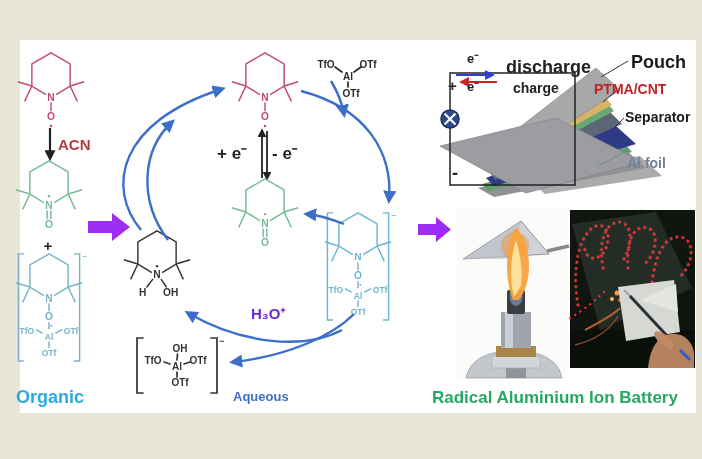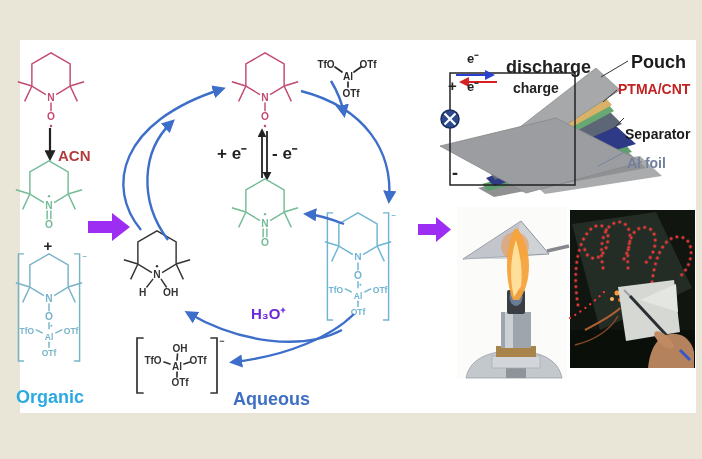--- a/index.html
+++ b/index.html
@@ -1,35 +1,35 @@
 <!DOCTYPE html>
 <html><head>
 <meta charset="utf-8">
 <style>
   html,body{margin:0;padding:0;background:#e9e6d7;}
   .canvas{position:relative;width:702px;height:459px;background:#e9e6d7;overflow:hidden;
           font-family:"Liberation Sans", sans-serif;}
   .panel{position:absolute;left:20px;top:40px;width:676px;height:373px;background:#ffffff;}
   svg{position:absolute;left:0;top:0;font-family:"Liberation Sans", sans-serif;}
   .lbl{position:absolute;white-space:nowrap;line-height:1;}
-  .acn{left:58px;top:148px;font-size:15px;font-weight:bold;color:#b13c3c;}
+  .acn{left:58px;top:137px;font-size:15px;font-weight:bold;color:#b13c3c;}
   .organic{left:16px;top:388px;font-size:18px;font-weight:bold;color:#2baae2;}
-  .aqueous{left:233px;top:390px;font-size:18px;font-weight:bold;color:#3f6fc4;}
+  .aqueous{left:233px;top:390px;font-size:13px;font-weight:bold;color:#3f6fc4;}
   .h3o{left:251px;top:306px;font-size:15px;font-weight:bold;color:#6d28d9;}
   .pluse{left:217px;top:145px;font-size:17px;font-weight:bold;color:#222;}
   .minuse{left:272px;top:145px;font-size:17px;font-weight:bold;color:#222;}
   .e1{left:467px;top:52px;font-size:13px;font-weight:bold;color:#222;}
   .discharge{left:506px;top:58px;font-size:18px;font-weight:bold;color:#222;}
   .bplus{left:448px;top:78px;font-size:15px;font-weight:bold;color:#222;}
   .e2{left:467px;top:80px;font-size:13px;font-weight:bold;color:#222;}
   .charge{left:513px;top:81px;font-size:14px;font-weight:bold;color:#222;text-align:center;}
   .bminus{left:452px;top:164px;font-size:18px;font-weight:bold;color:#222;}
   .pouch{left:631px;top:53px;font-size:18px;font-weight:bold;color:#1a1a1a;}
-  .ptma{left:618px;top:82px;font-size:14px;font-weight:bold;color:#c32222;}
-  .separator{left:625px;top:110px;font-size:14px;font-weight:bold;color:#1a1a1a;margin-top:17px;}
+  .ptma{left:594px;top:82px;font-size:14px;font-weight:bold;color:#c32222;}
+  .separator{left:625px;top:110px;font-size:14px;font-weight:bold;color:#1a1a1a;}
   .alfoil{left:627px;top:156px;font-size:14px;font-weight:bold;color:#72809e;}
   .rab{left:432px;top:389px;font-size:17px;font-weight:bold;color:#27a763;}
   .atom{font-size:12px;font-weight:bold;text-anchor:middle;fill:currentColor;}
   .atom2{font-size:10px;font-weight:bold;text-anchor:middle;fill:currentColor;}
   .sup{font-size:9px;font-weight:bold;text-anchor:middle;fill:currentColor;}
   .mol path,.mol line{stroke:currentColor;fill:none;stroke-width:1.7;stroke-linecap:round;}
   .mol .fillme{fill:currentColor;stroke:none;}
 </style>
 </head>
 <body>
@@ -265,13 +265,14 @@
   <div class="lbl e1">e⁻</div>
   <div class="lbl discharge">discharge</div>
   <div class="lbl bplus">+</div>
   <div class="lbl e2">e⁻</div>
   <div class="lbl charge">charge</div>
   <div class="lbl bminus">-</div>
   <div class="lbl pouch">Pouch</div>
   <div class="lbl ptma">PTMA/CNT</div>
   <div class="lbl separator">Separator</div>
   <div class="lbl alfoil">Al foil</div>
+  <div class="lbl rab">Radical Aluminium Ion Battery</div>
 </div>
 
 </body></html>

